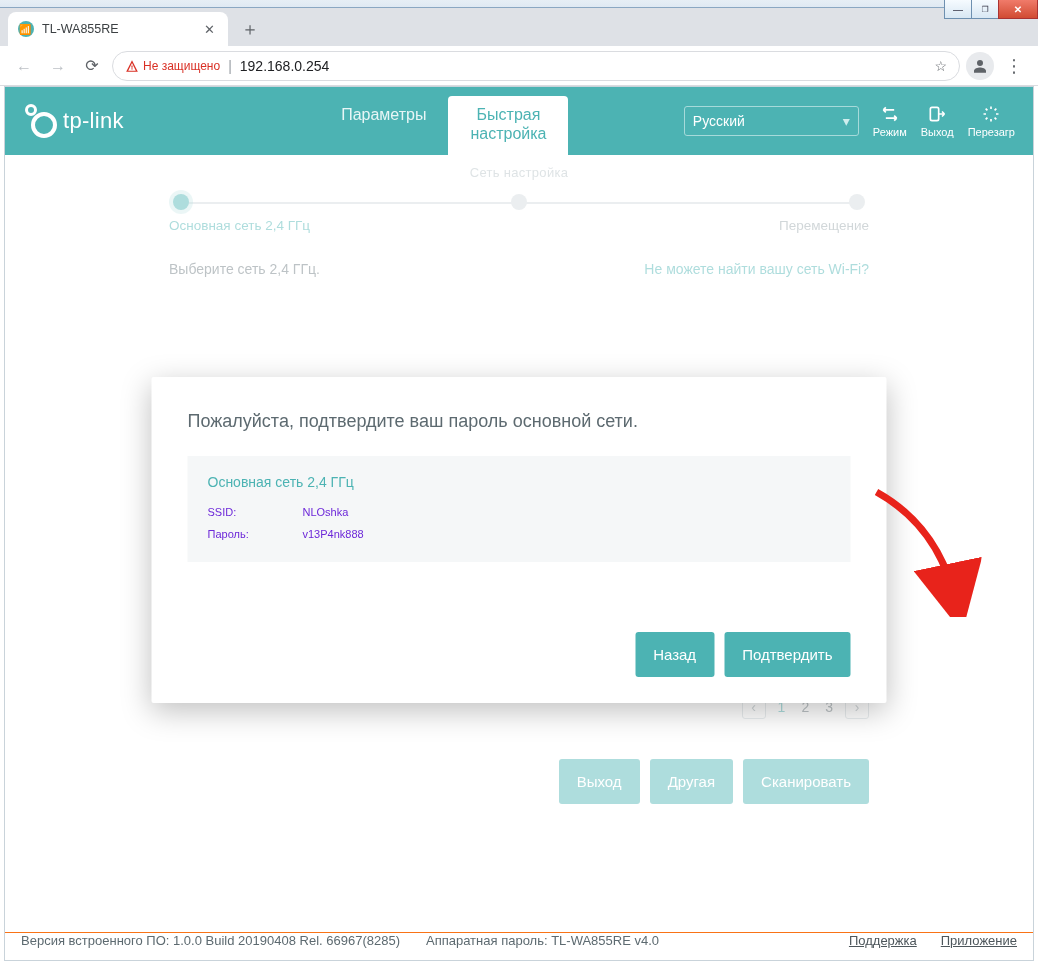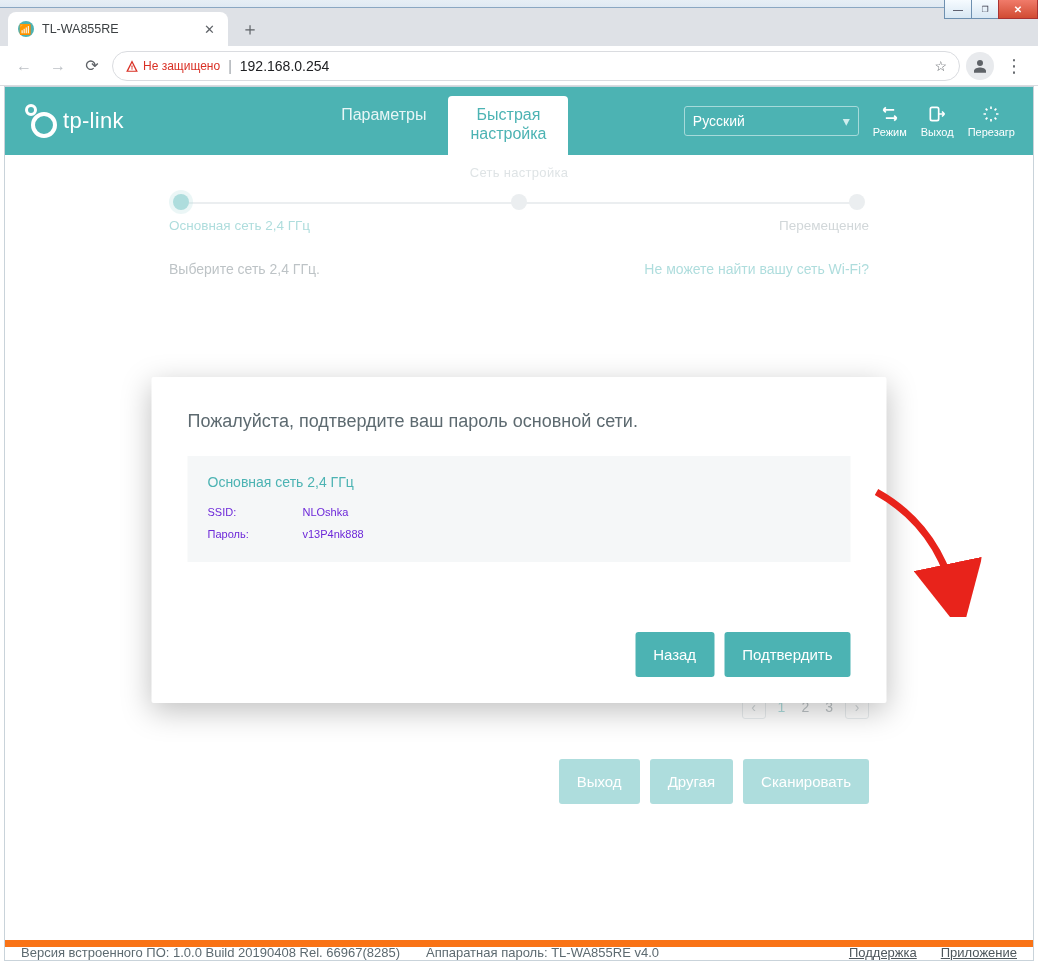--- a/index.html
+++ b/index.html
@@ -146,22 +146,22 @@
   .m-box{background:#f5f7f8;padding:18px 20px 22px;}
   .m-net{color:#4cb3b3;font-size:14px;margin-bottom:16px;}
   .m-row{display:flex;font-size:11px;color:#6d28d9;margin-top:10px;}
   .m-row .k{width:95px;}
   .m-actions{display:flex;justify-content:flex-end;gap:10px;margin-top:70px;}
   .arrow{position:absolute; left:710px; top:110px; pointer-events:none;}
   .arrow svg{width:120px;height:130px;}
 
   
   .ftr{
-    height:20px;border-top:7px solid #f97316;background:#fff;
-    display:flex;align-items:flex-end;padding:0 16px;font-size:13px;color:#5d6a70;gap:26px;
+    height:28px;border-top:1px solid #f97316;background:#fff;
+    display:flex;align-items:flex-start;padding:0 16px;font-size:13px;color:#5d6a70;gap:26px;
   }
   .ftr .links{margin-left:auto;display:flex;gap:24px;}
   .ftr .links span{text-decoration:underline;color:#4d565b;cursor:pointer;}
 </style>
 </head>
 <body>
 
 <div class="win-title">
   <div class="win-btns">
     <div class="wbtn min"></div>

